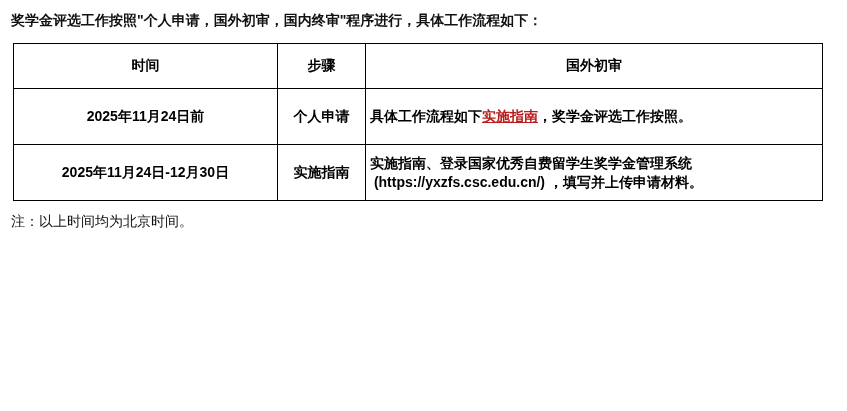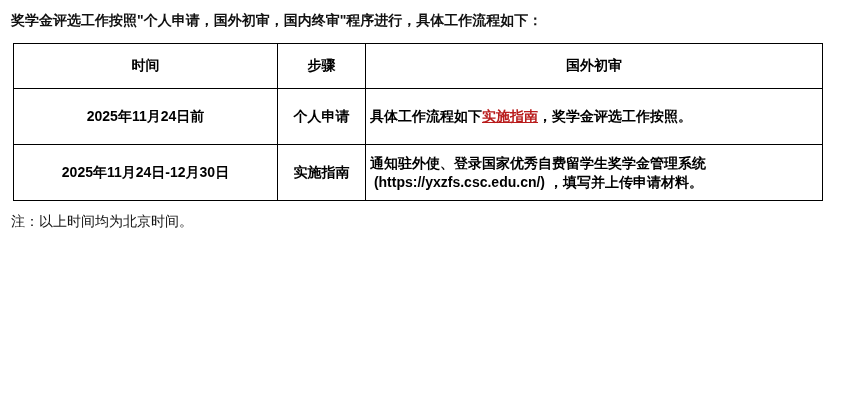--- a/index.html
+++ b/index.html
@@ -92,21 +92,21 @@
     </thead>
     <tbody>
       <tr>
         <td class="cell-time">2025年11月24日前</td>
         <td class="cell-step">个人申请</td>
         <td class="cell-content"><span>具体工作流程如下</span><a>实施指南</a><span>，奖学金评选工作按照。</span></td>
       </tr>
       <tr>
         <td class="cell-time">2025年11月24日-12月30日</td>
         <td class="cell-step">实施指南</td>
-        <td class="cell-content">通知驻外使、登录国家优秀自费留学生奖学金管理系统
+        <td class="cell-content">实施指南、登录国家优秀自费留学生奖学金管理系统
  (https://yxzfs.csc.edu.cn/) ，填写并上传申请材料。</td>
       </tr>
     </tbody>
   </table>
 
   <div class="note">注：以上时间均为北京时间。</div>
 
 </div>
 
 </body></html>

